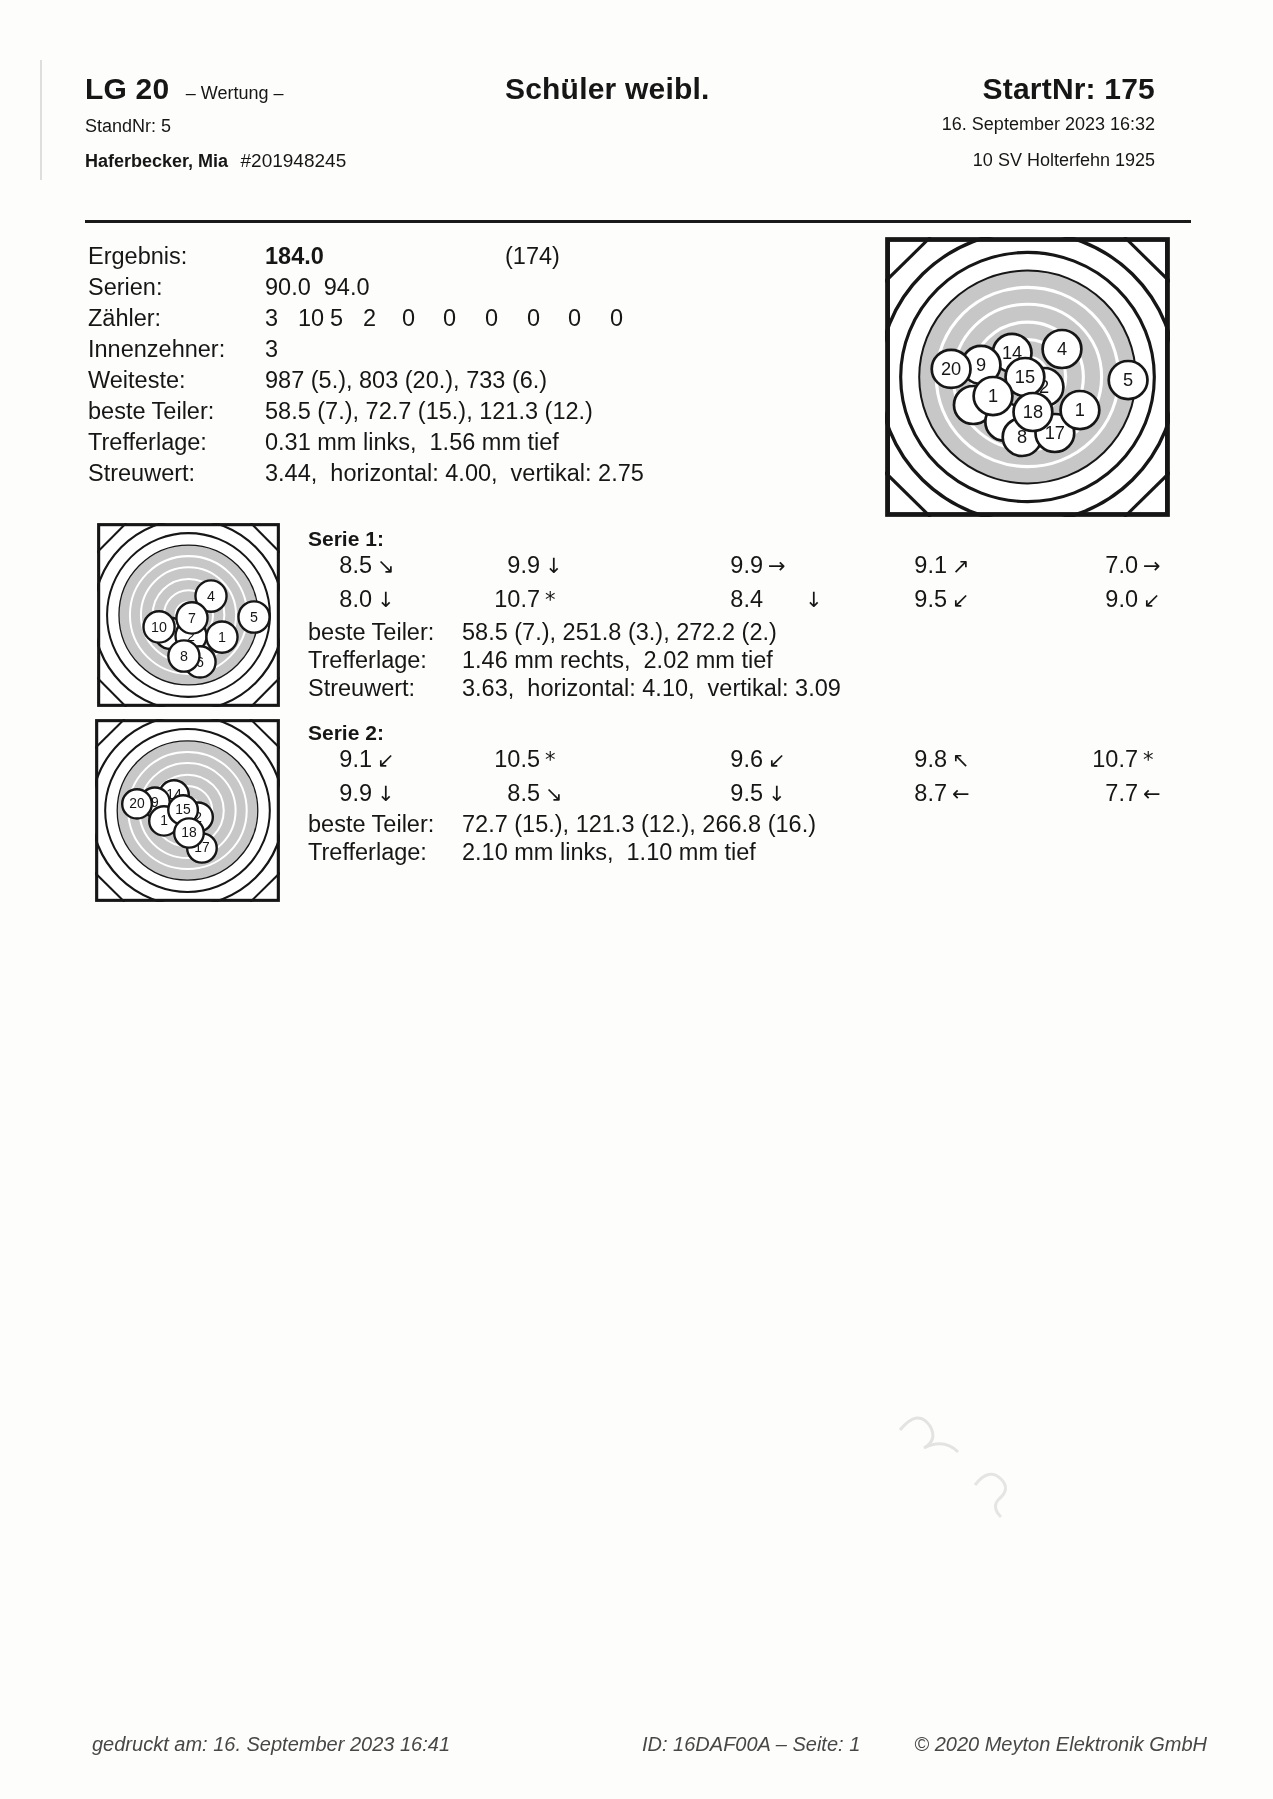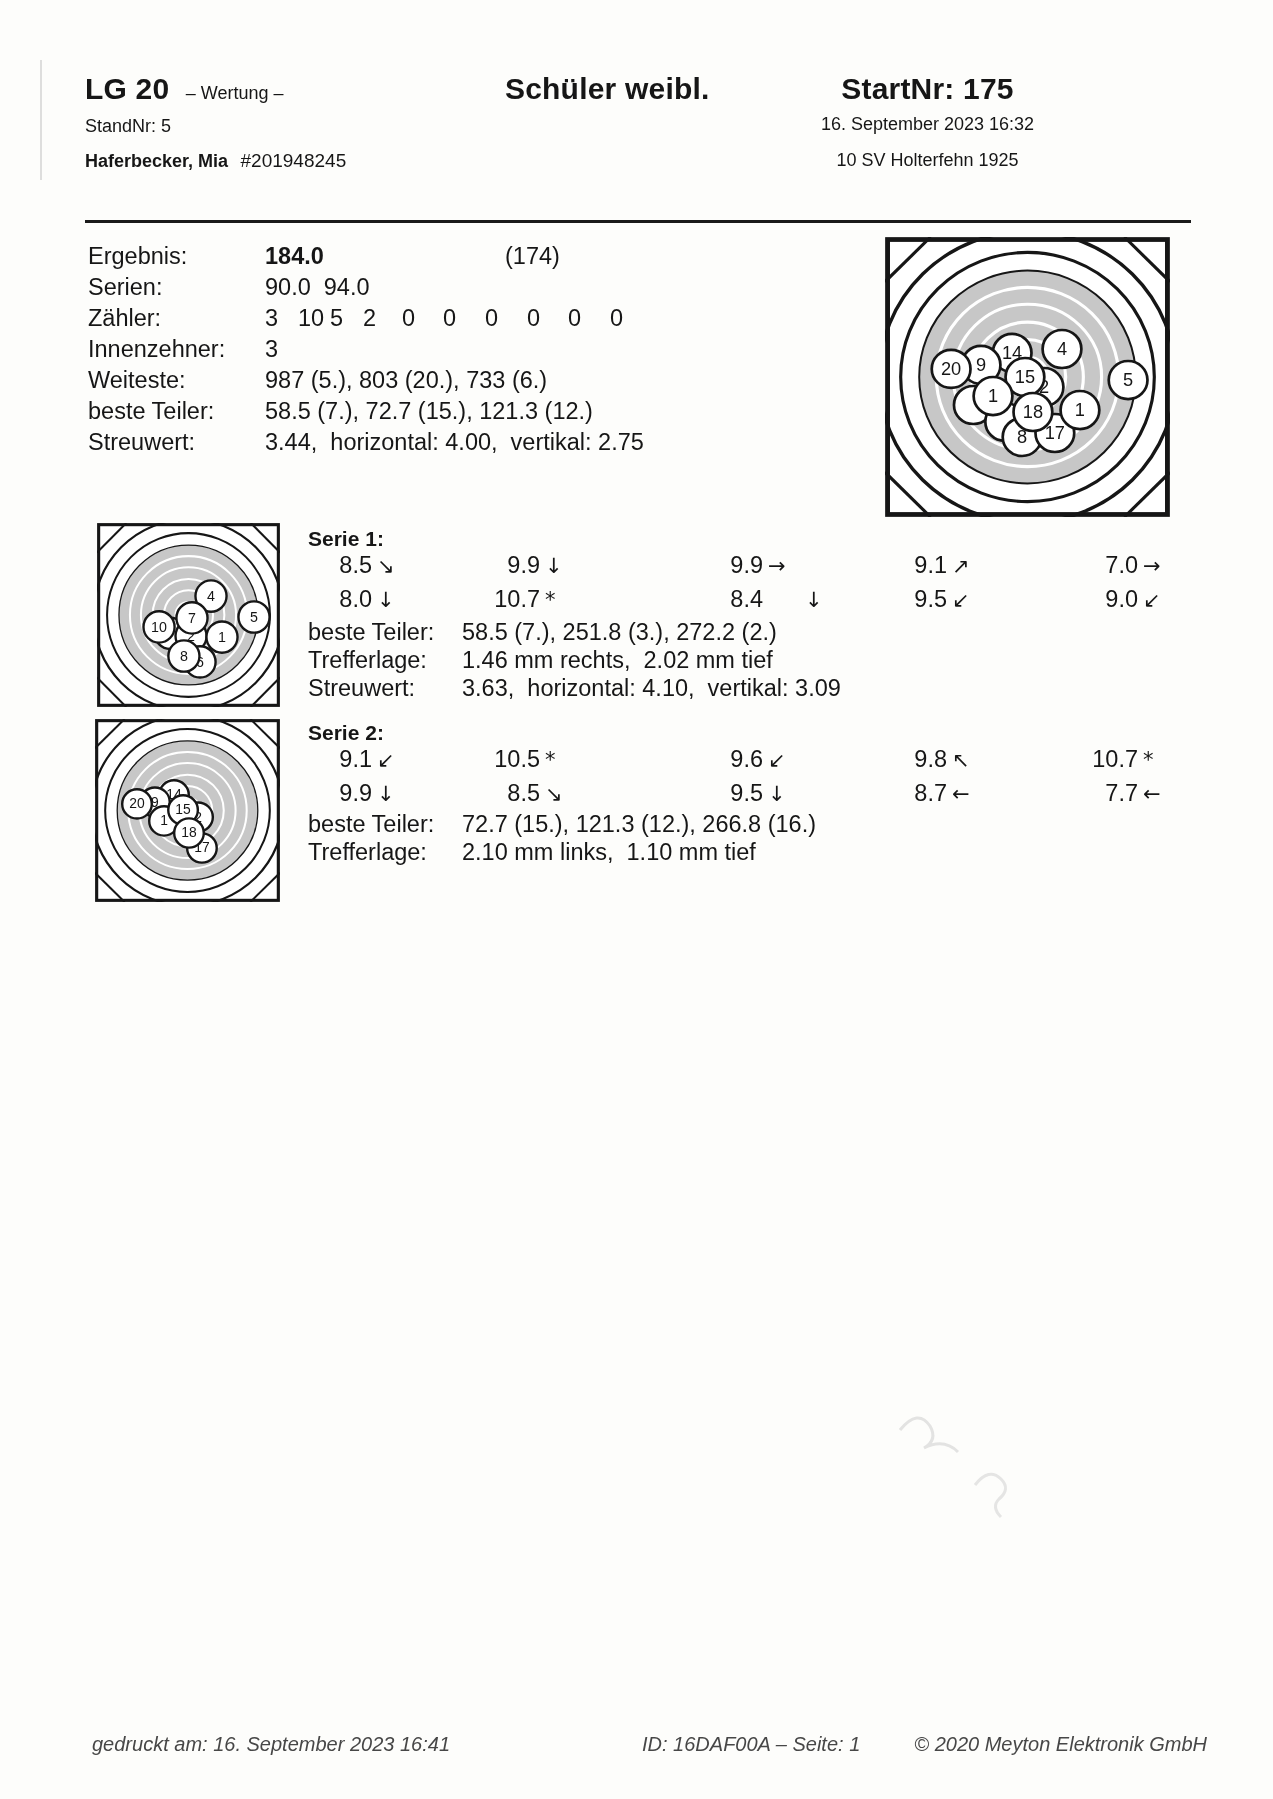--- a/index.html
+++ b/index.html
@@ -8,21 +8,21 @@
     background:#fdfdfb;overflow:hidden;
     font-family:"Liberation Sans","DejaVu Sans",sans-serif;
     color:#161616;
   }
   .abs{position:absolute;}
 
   
   .h-big{font-size:30px;font-weight:700;letter-spacing:.2px;}
   .h-reg{font-size:18px;font-weight:400;}
   .h-small-id{font-size:19px;font-weight:400;margin-left:8px;}
-  .hdr-right{left:700px;width:455px;text-align:center;}
+  .hdr-right{left:700px;width:455px;text-align:right;}
   .rule{left:85px;top:220px;width:1106px;height:3px;background:#1a1a1a;}
 
   
   .summary{left:88px;top:241px;width:740px;font-size:23.5px;line-height:31px;}
   .srow{position:relative;height:31px;}
   .slabel{display:inline-block;width:177px;}
   .sval{white-space:pre;}
   .bold{font-weight:700;}
   .paren{position:absolute;left:417px;top:0;}
   .zslot{position:absolute;top:0;}
@@ -83,20 +83,23 @@
       <span class="slabel">Zähler:</span><span><span class="zslot" style="left: 177px;">3</span><span class="zslot" style="left: 210px;">10</span><span class="zslot" style="left: 242px;">5</span><span class="zslot" style="left: 275px;">2</span><span class="zslot" style="left: 314px;">0</span><span class="zslot" style="left: 355px;">0</span><span class="zslot" style="left: 397px;">0</span><span class="zslot" style="left: 439px;">0</span><span class="zslot" style="left: 480px;">0</span><span class="zslot" style="left: 522px;">0</span></span>
     </div>
     <div class="srow">
       <span class="slabel">Innenzehner:</span><span class="sval">3</span>
     </div>
     <div class="srow">
       <span class="slabel">Weiteste:</span><span class="sval">987 (5.), 803 (20.), 733 (6.)</span>
     </div>
     <div class="srow">
       <span class="slabel">beste Teiler:</span><span class="sval">58.5 (7.), 72.7 (15.), 121.3 (12.)</span>
+    </div>
+    <div class="srow">
+      <span class="slabel">Trefferlage:</span><span class="sval">0.31 mm links,  1.56 mm tief</span>
     </div>
     <div class="srow">
       <span class="slabel">Streuwert:</span><span class="sval">3.44,  horizontal: 4.00,  vertikal: 2.75</span>
     </div>
   </div>
 
   <svg id="main-target" class="target" style="left:885px;top:237px;width:285px;height:280px;" viewBox="0 0 100 100" preserveAspectRatio="none">
       <rect x="0.9" y="0.9" width="98.2" height="98.2" fill="#fff" stroke="#161616" stroke-width="1.7"></rect>
       <circle cx="50" cy="50" r="52" fill="none" stroke="#161616" stroke-width="1.2"></circle>
       <circle cx="50" cy="50" r="44.5" fill="none" stroke="#161616" stroke-width="1.1"></circle>

